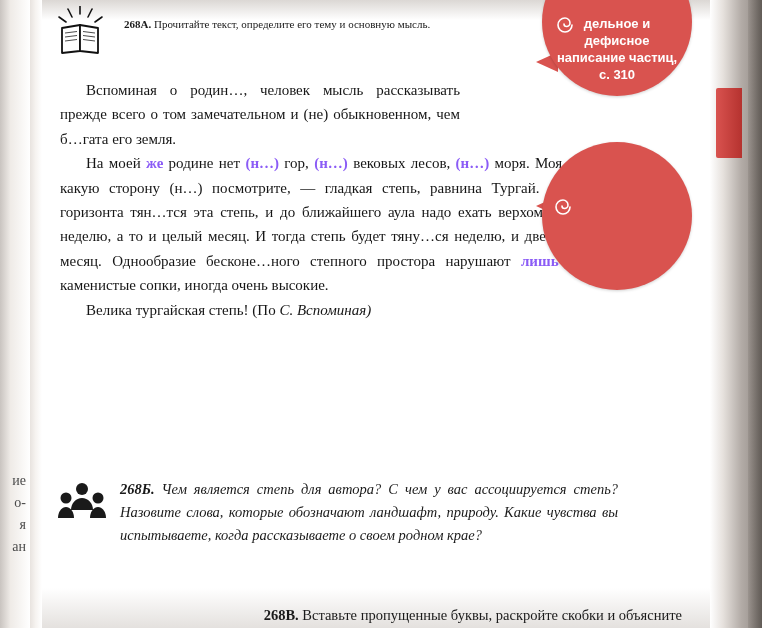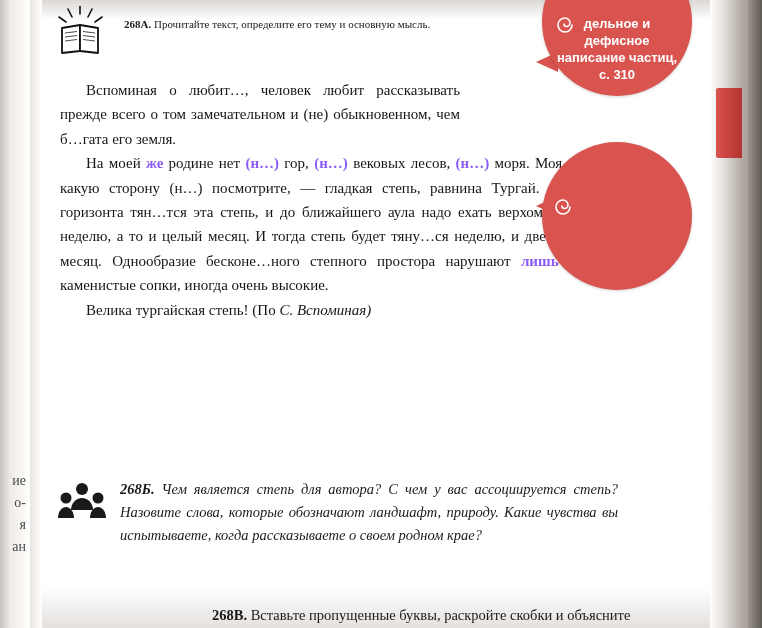--- a/index.html
+++ b/index.html
@@ -197,20 +197,21 @@
   .ex-v {
     position: absolute;
     left: 168px;
     top: 604px;
     width: 470px;
     font-size: 14.5px;
     line-height: 22px;
     color: #1a1a1a;
     overflow: hidden;
     height: 22px;
+    text-align: right;
   }
 
   
   .bubble {
     position: absolute;
     background: #d9534f;
     color: #ffffff;
     border-radius: 50%;
     text-align: center;
     font-family: "Liberation Sans", sans-serif;
@@ -336,21 +337,21 @@
           </g>
         </svg>
       </div>
       <div class="ex-head-text">
         <span class="ex-num">268А.</span>
         <span>Прочитайте текст, определите его тему и основную мысль.</span>
       </div>
     </div>
 
     <div class="body-text">
-      <div class="para p1">Вспоминая о любит…, человек любит рассказывать прежде всего о том замечательном и (не) обыкновенном, чем б…гата его земля.</div>
+      <div class="para p1">Вспоминая о родин…, человек мысль рассказывать прежде всего о том замечательном и (не) обыкновенном, чем б…гата его земля.</div>
       <div class="para p3">
         <span>На моей </span><span class="redword">же</span><span> родине нет </span><span class="redword">(н…)</span><span> гор, </span><span class="redword">(н…)</span><span> вековых лесов, </span><span class="redword">(н…)</span><span> моря. Моя земля, в какую сторону (н…) посмотрите, — гладкая степь, равнина Тургай. До самого горизонта тян…тся эта степь, и до ближайшего аула надо ехать верхом на лошади неделю, а то и целый месяц. И тогда степь будет тяну…ся неделю, и две недел…, и месяц. Однообразие бесконе…ного степного простора нарушают </span><span class="redword">лишь</span><span> ре…кие каменистые сопки, иногда очень высокие.</span>
       </div>
       <div class="para-last">
         <span>Велика тургайская степь! (По </span><span class="italic">С. Вспоминая)</span>
       </div>
     </div>
 
     <div class="ex-b">
       <div class="people-icon">

